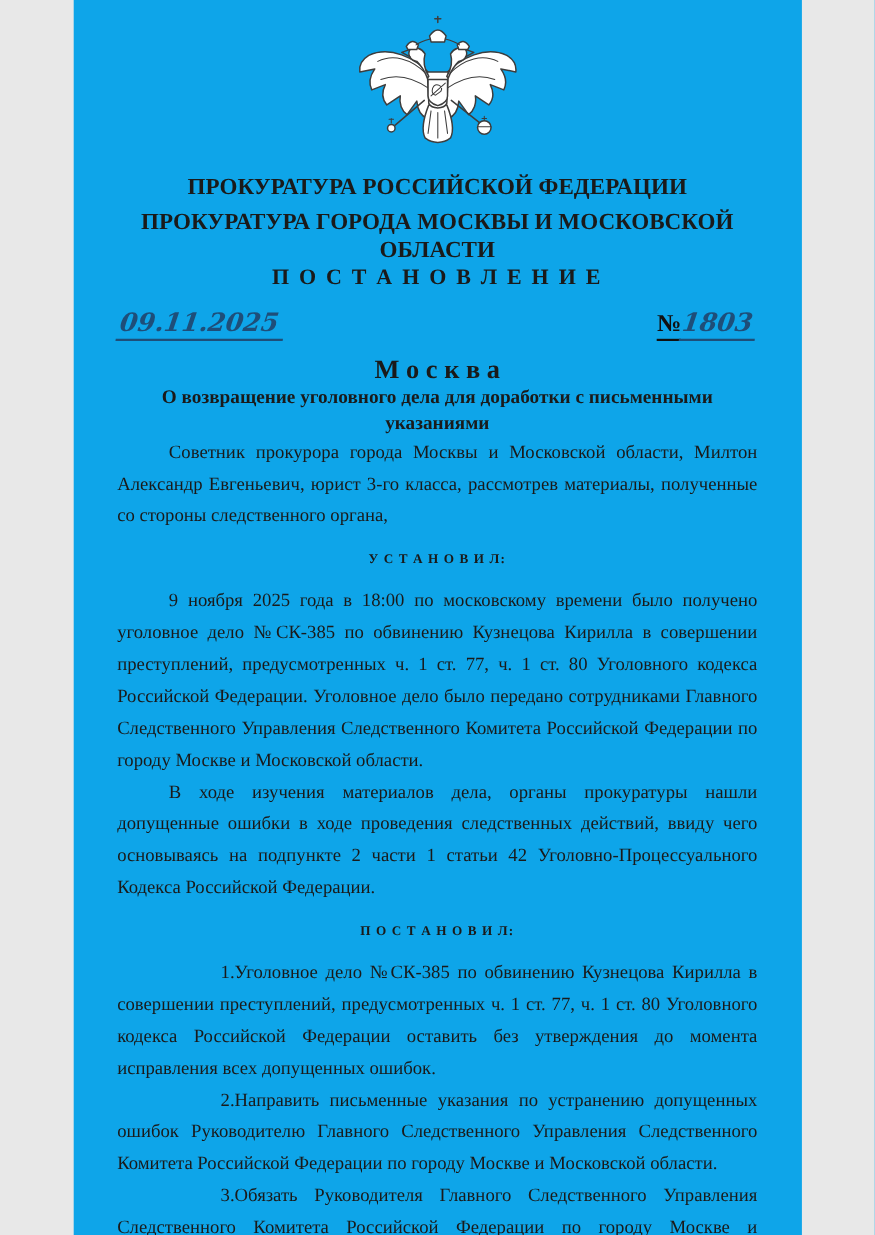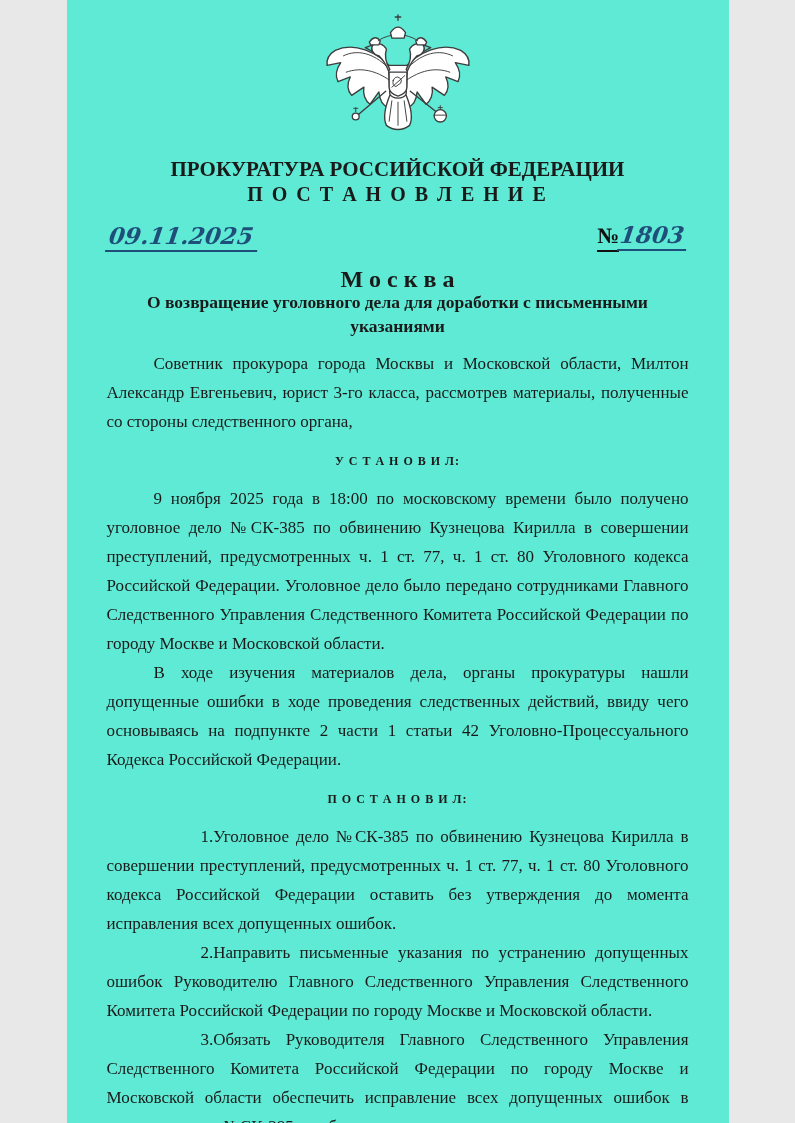--- a/index.html
+++ b/index.html
@@ -2,21 +2,21 @@
 <html lang="ru"><head>
 <meta charset="utf-8">
 <style>
   * { margin: 0; padding: 0; box-sizing: border-box; }
   html, body { background: #e8e8e8; }
   .page {
     position: relative;
     width: 662px;
     height: 1123px;
     margin: 0 auto;
-    background: #5eead4;
+    background: #0ea5e9;
     color: #1a1a1a;
     font-family: "Liberation Serif", serif;
     padding: 12px 40px 0 40px;
     overflow: hidden;
   }
   .emblem-wrap { text-align: center; line-height: 0; }
   .org-line1 {
     text-align: center; font-weight: bold; font-size: 21px;
     margin-top: 10px; line-height: 26px;
   }
@@ -54,21 +54,21 @@
     margin-top: 16px; line-height: 22px;
   }
   .subject {
     text-align: center; font-weight: bold; font-size: 17.5px;
     line-height: 24px;
   }
   .body-par {
     font-size: 17px; line-height: 29px; text-align: justify;
     text-indent: 47px;
   }
-  .preamble { margin-top: 11px; }
+  .preamble { }
   .section-heading {
     text-align: center; font-weight: bold; font-size: 12px;
     letter-spacing: 1px; margin-top: 12px; margin-bottom: 10px; line-height: 26px;
   }
   .item-num { display: inline-block; min-width: 48px; }
   svg .thin { stroke-width: 1.4; }
 </style>
 </head>
 <body>
 
@@ -112,20 +112,21 @@
 
         <path fill="none" class="thin" d="M100 34 C92 36 86 38 81 42 M120 34 C128 36 134 38 139 42"></path>
 
         <path d="M97 88 h26 v22 q0 9 -13 13 q-13 -4 -13 -13 Z"></path>
         <path fill="none" class="thin" d="M103 100 q3 -7 9 -4 q5 3 2 8 l-7 5 q-6 -1 -4 -9 Z M101 110 L120 93"></path>
       </g>
     </svg>
   </div>
 
   <div class="org-line1">ПРОКУРАТУРА РОССИЙСКОЙ ФЕДЕРАЦИИ</div>
+  <div class="org-line2">ПРОКУРАТУРА ГОРОДА МОСКВЫ И МОСКОВСКОЙ ОБЛАСТИ</div>
 
   <div class="doc-type">П О С Т А Н О В Л Е Н И Е</div>
 
   <div class="meta-row">
     <span class="hand date-slot"><span class="date-underline">09.11.2025</span></span>
     <span class="number-slot"><span class="no-sign">№</span><span class="hand no-value">1803</span></span>
   </div>
 
   <div class="city">М о с к в а</div>
 

